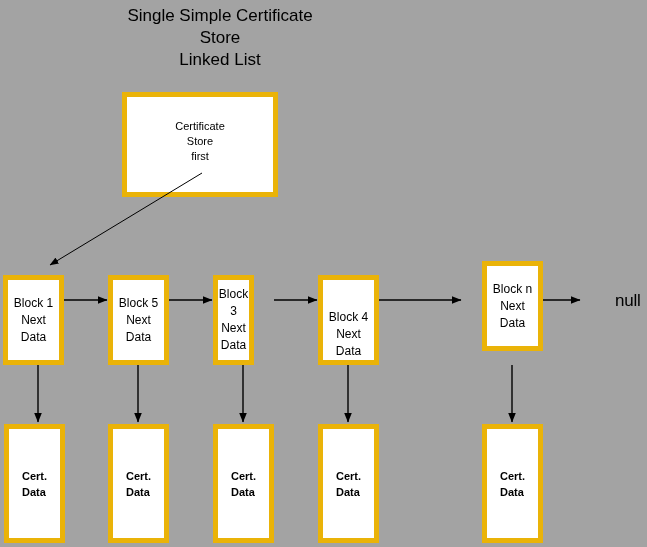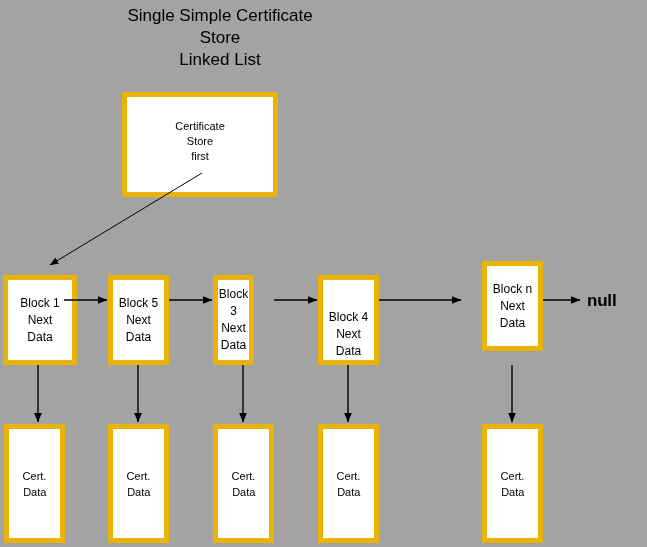--- a/index.html
+++ b/index.html
@@ -57,31 +57,33 @@
     font-size: 12px;
     line-height: 17px;
     white-space: pre-line;
   }
   .cert-box {
     display: flex;
     align-items: center;
     justify-content: center;
   }
   .cert-text {
-    text-align: right;
+    text-align: left;
     font-size: 11px;
     line-height: 16px;
     white-space: pre-line;
+    font-weight: bold;
   }
   .null-label {
     position: absolute;
     font-size: 17px;
-    font-weight: bold;
+    font-weight: normal;
     line-height: 17px;
     letter-spacing: -0.2px;
+    margin-left: 28px;
   }
   .arrow-layer {
     position: absolute;
     left: 0;
     top: 0;
     width: 647px;
     height: 547px;
     pointer-events: none;
   }
 </style>
@@ -93,21 +95,21 @@
   <div class="title">Single Simple Certificate
 Store
 Linked List</div>
 
   <div class="box store-box" style="left:122px; top:92px; width:156px; height:105px;">
     <div class="store-text">Certificate
 Store
 first</div>
   </div>
 
-  <div class="box block-box" style="left:3px; top:275px; width:74px; height:90px;">
+  <div class="box block-box" style="left:3px; top:275px; width:61px; height:90px;">
     <div class="block-text">Block 1
 Next
 Data</div>
   </div>
 
   <div class="box block-box" style="left:108px; top:275px; width:61px; height:90px;">
     <div class="block-text">Block 5
 Next
 Data</div>
   </div>

